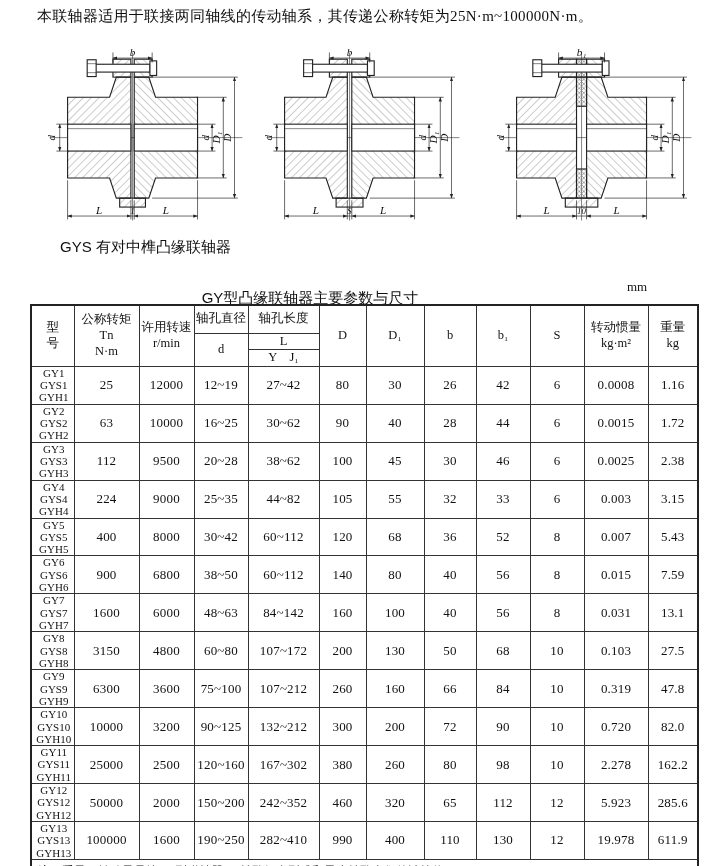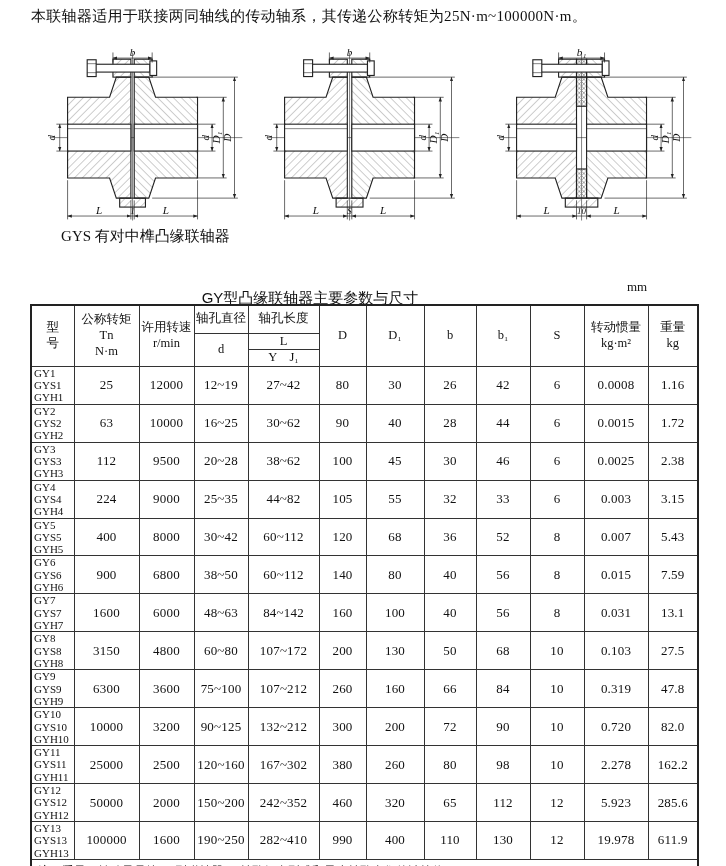--- a/index.html
+++ b/index.html
@@ -1,42 +1,42 @@
 <!DOCTYPE html>
 <html><head>
 <meta charset="utf-8">
 <style>
   html,body{margin:0;padding:0;background:#ffffff;}
   .page{position:relative;width:726px;height:866px;background:#fff;
         font-family:"Liberation Serif",serif;color:#111;overflow:hidden;}
 
-  .intro{position:absolute;left:31px;top:7px;margin:0;font-size:15px;
+  .intro{position:absolute;left:37px;top:7px;margin:0;font-size:15px;
          letter-spacing:.3px;white-space:nowrap;}
 
   .drawing{position:absolute;top:48px;text-align:center;}
   #d0{left:38px;width:215px;}
   #d1{left:255px;width:215px;}
   #d2{left:477px;width:235px;}
   .drawing svg{display:block;margin:0 auto;}
-  .caption{font-family:Liberation Serif, serif;font-size:15px;
-           margin-top:2px;white-space:nowrap;}
+  .caption{font-family:Liberation Sans, sans-serif;font-size:15px;
+           margin-top:13px;white-space:nowrap;}
 
   .tbl-title{position:absolute;top:277px;left:310px;transform:translateX(-50%);
              font-family:"Liberation Sans",sans-serif;font-size:15px;white-space:nowrap;margin-top:12px;}
   .unit{position:absolute;top:279px;left:603px;font-size:13px;margin-left:24px;}
 
   table.params{position:absolute;top:304px;left:30px;width:667px;
                border-collapse:collapse;table-layout:fixed;
                border:2px solid #222;}
   .params th,.params td{border:1px solid #333;text-align:center;
                vertical-align:middle;padding:0;font-weight:normal;color:#111;}
   .params thead th{font-size:12.5px;line-height:1.25;white-space:pre-line;}
   tr.h1{height:28px;} tr.h2{height:15px;} tr.h3{height:15px;}
   .params tbody tr{height:36px;}
-  td.model{font-size:11px;line-height:1.12;text-align:left;padding-left:2px;
+  td.model{font-size:11px;line-height:1.12;text-align:center;padding-left:2px;
            white-space:pre-line;}
   td.val{font-size:13px;letter-spacing:.2px;}
   .params tfoot td{font-size:12px;text-align:left;padding:3px 6px;height:17px;}
 
   
   .dwg .bodyln{stroke:#222;stroke-width:1;}
   .dwg .thin{stroke:#222;stroke-width:.5;fill:none;}
   .dwg .dim{stroke:#222;stroke-width:.6;fill:none;}
   .dwg text.dl{font:italic 10px "Liberation Serif",serif;fill:#111;}
   .dwg text.dl2{font:italic 8px "Liberation Serif",serif;fill:#111;}

